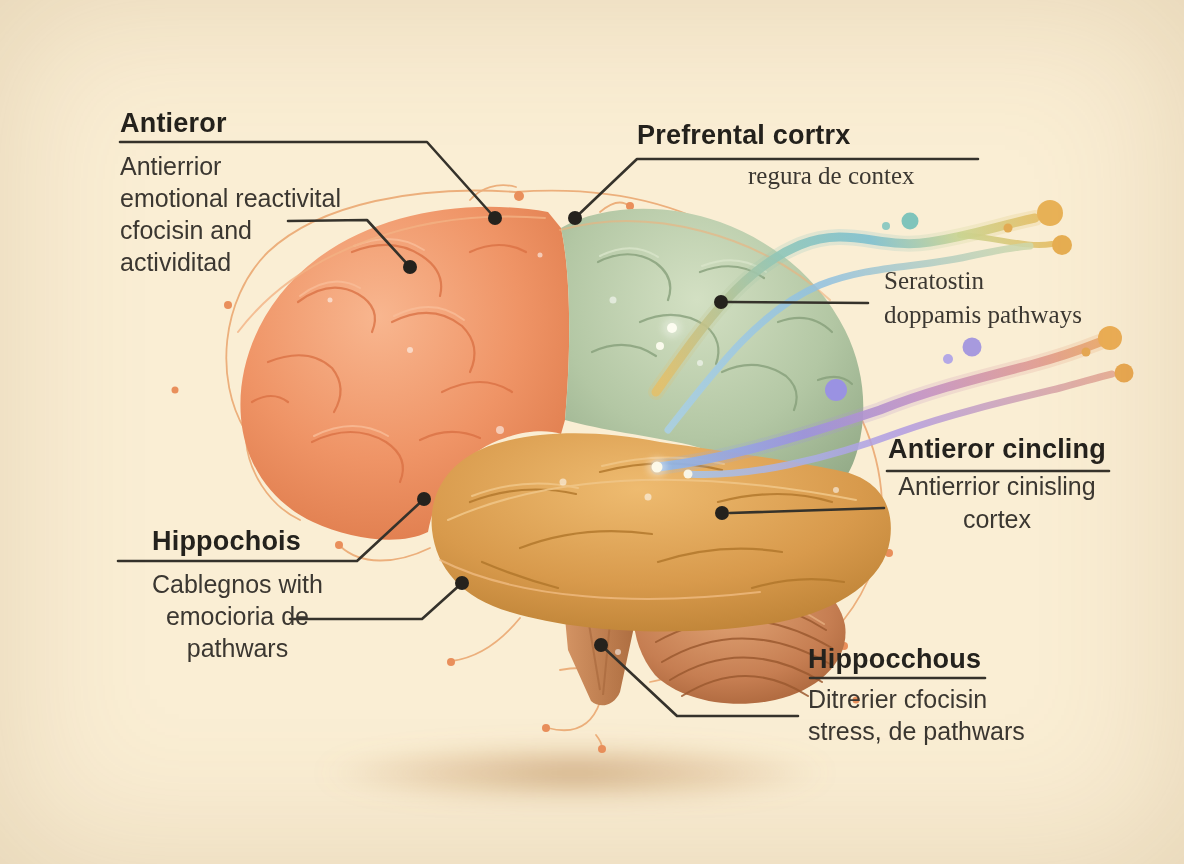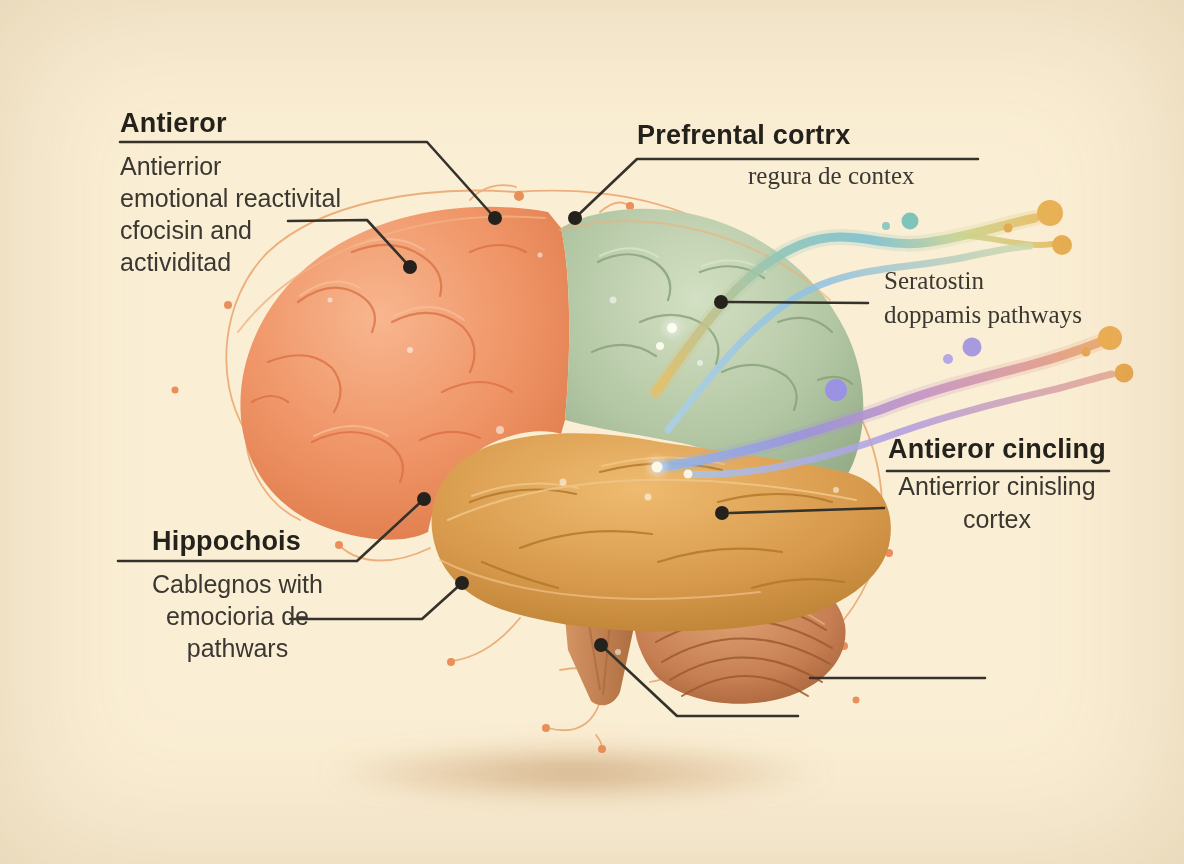--- a/index.html
+++ b/index.html
@@ -327,15 +327,22 @@
 
   <div class="label label-hippochois">
     <div class="title">Hippochois</div>
     <div class="desc">
       <div>Cablegnos with</div>
       <div>emocioria de</div>
       <div>pathwars</div>
     </div>
   </div>
 
+  <div class="label label-hippocchous">
+    <div class="title">Hippocchous</div>
+    <div class="desc">
+      <div>Ditrerier cfocisin</div>
+      <div>stress, de pathwars</div>
+    </div>
+  </div>
 
   <div class="vignette"></div>
 </div>
 
 </body></html>

